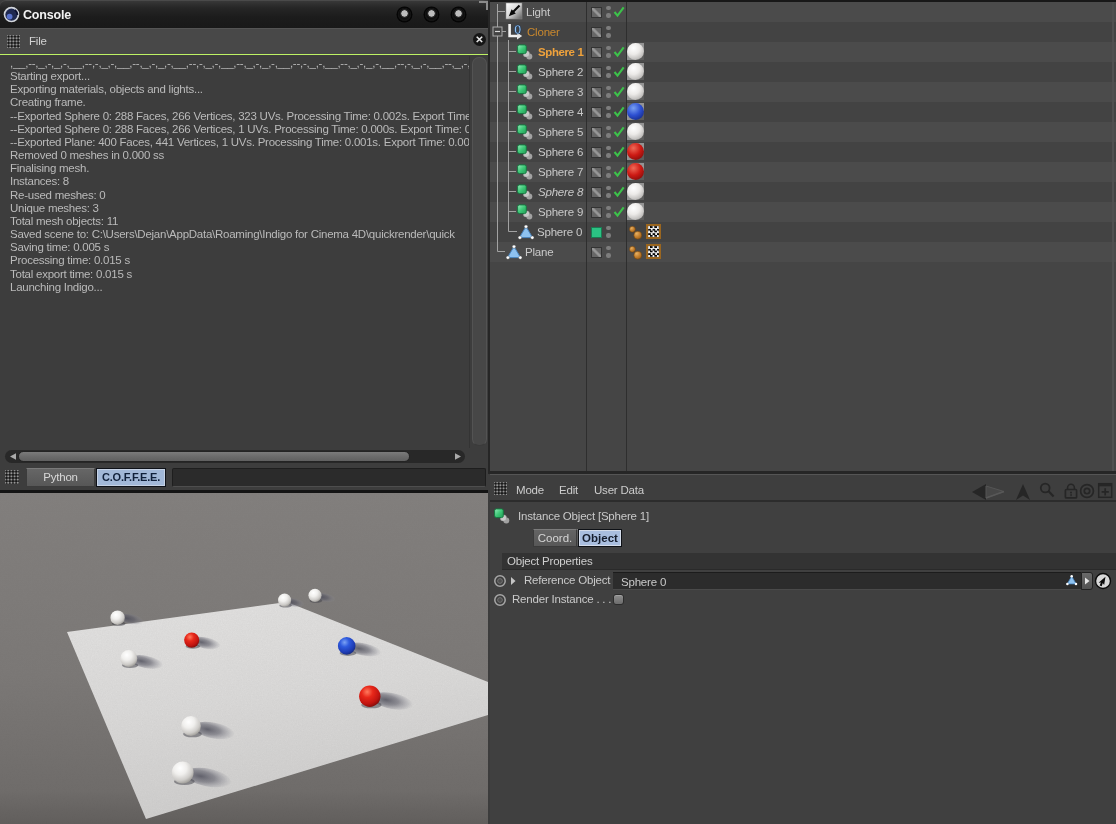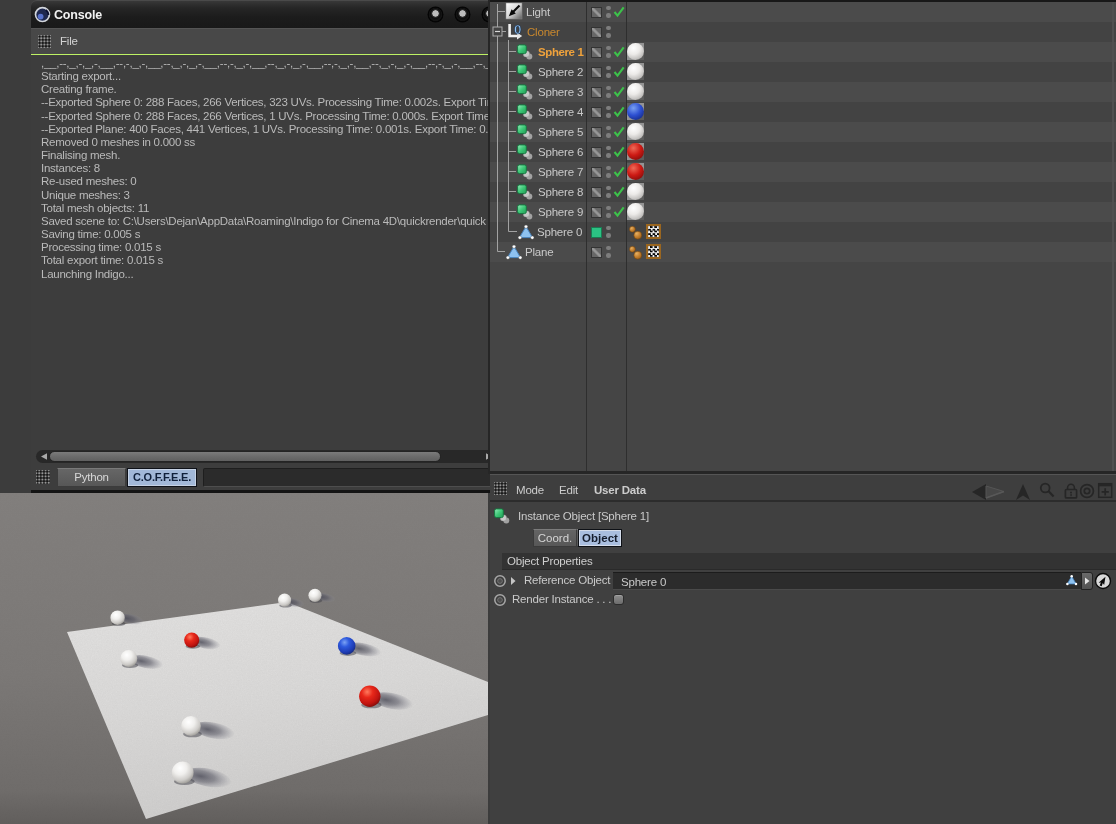--- a/index.html
+++ b/index.html
@@ -2,21 +2,21 @@
 <html><head>
 <meta charset="utf-8">
 <style>
 * { margin:0; padding:0; box-sizing:border-box; }
 html,body { width:1116px; height:824px; overflow:hidden; background:#3c3c3c;
   font-family:"Liberation Sans", sans-serif; }
 #page { position:relative; width:1116px; height:824px; background:#3c3c3c; }
 .abs { position:absolute; }
 
 
-#console { position:absolute; left:0; top:0; width:580px; height:491px; background:#3d3d3d;margin-left:31px; }
+#console { position:absolute; left:0; top:0; width:580px; height:491px; background:#3d3d3d; }
 #titlebar { position:absolute; left:0; top:0; width:488px; height:28px;
   background:linear-gradient(#383838, #262626 25%, #1c1c1c 60%, #191919);
   border-radius:6px 6px 0 0; border-top:1px solid #4a4a4a; }
 #titlebar .ttl { position:absolute; left:23px; top:6.5px; font-size:12.5px; font-weight:bold; color:#f2f2f2; letter-spacing:-0.2px; }
 .tbtn { position:absolute; top:7px; width:13px; height:13px; border-radius:50%;
   background:radial-gradient(circle at 50% 42%, #bdbdbd 0 2.9px, #3a3a3a 3.4px, #0c0c0c 4.8px, #141414 6.5px);
   box-shadow:0 0 0 1.5px #050505; }
 #filebar { position:absolute; left:0; top:28px; width:488px; height:27px; background:#484848;
   border-bottom:1px solid #bef264; border-top:1px solid #555; }
 .grip { background-image:radial-gradient(circle, #161616 36%, rgba(0,0,0,0) 40%), radial-gradient(circle, #969696 36%, rgba(0,0,0,0) 40%);
@@ -121,20 +121,21 @@
         </svg>
     </div>
     <div id="filebar">
       <div class="grip"></div>
       <span class="mtxt">File</span>
     </div>
     <div id="closex">✕</div>
     <div id="ctext">
         <div>,__,--,_,-,_,-,__,--,-,_,-,__,--,_,-,_,-,__,--,-,_,-,__,--,_,-,_,-,__,--,-,_,-,__,--,_,-,_,-,__,--,-,_,-,__,--,_,-,_,-,_</div>
 <div>Starting export...</div>
+<div>Exporting materials, objects and lights...</div>
 <div>Creating frame.</div>
 <div>--Exported Sphere 0: 288 Faces, 266 Vertices, 323 UVs. Processing Time: 0.002s. Export Time: 0.0</div>
 <div>--Exported Sphere 0: 288 Faces, 266 Vertices, 1 UVs. Processing Time: 0.000s. Export Time: 0.0</div>
 <div>--Exported Plane: 400 Faces, 441 Vertices, 1 UVs. Processing Time: 0.001s. Export Time: 0.000</div>
 <div>Removed 0 meshes in 0.000 ss</div>
 <div>Finalising mesh.</div>
 <div>Instances: 8</div>
 <div>Re-used meshes: 0</div>
 <div>Unique meshes: 3</div>
 <div>Total mesh objects: 11</div>
@@ -331,21 +332,21 @@
       </div>
 <div class="oname" style="left:50px; top:162px;">Sphere 7</div>
 <div class="swatch" style="top:166.5px;"></div>
 <div class="vdots">
         <b style="top:165.6px;"></b>
         <b style="top:173.4px;"></b>
       </div>
 <div class="mthumb" style="top:163px;">
         <i class="sphR"></i>
       </div>
-<div class="oname" style="left:50px; top:182px;">Sphere 8</div>
+<div class="oname" style="left:50px; top:182px;font-style:italic;">Sphere 8</div>
 <div class="swatch" style="top:186.5px;"></div>
 <div class="vdots">
         <b style="top:185.6px;"></b>
         <b style="top:193.4px;"></b>
       </div>
 <div class="mthumb" style="top:183px;">
         <i class="sphW"></i>
       </div>
 <div class="oname" style="left:50px; top:202px;">Sphere 9</div>
 <div class="swatch" style="top:206.5px;"></div>
@@ -549,21 +550,21 @@
 <circle r="7.5" fill="#d8d8d8" stroke="#0c0c0c" stroke-width="1.4"></circle>
 <g transform="rotate(30) scale(0.88)">
             <path d="M0,-5.6 L3.4,3.3 L1,2.2 L1.7,5.9 L-0.7,6.3 L-1.3,2.6 L-3.3,4.3 Z" fill="#0a0a0a"></path>
           </g>
 </g>
 </svg>
     <div id="amtool">
       <div class="grip"></div>
       <span class="amenu" style="left:26px;text-align:right;">Mode</span>
       <span class="amenu" style="left:69px;">Edit</span>
-      <span class="amenu" style="left:104px;font-weight:bold;">User Data</span>
+      <span class="amenu" style="left:104px;">User Data</span>
     </div>
     <div id="amtitle">Instance Object [Sphere 1]</div>
     <div class="tab" style="left:11px; width:39px;margin-left:41px;">Basic</div>
     <div class="tab" style="left:43px; width:44px;">Coord.</div>
     <div class="tab" id="tab-object" style="left:88px; width:44px;">Object</div>
     <div id="ophdr">
         <span>Object Properties</span>
       </div>
     <span class="plabel" style="left:34px; top:100px;">Reference Object</span>
     <div id="reffield">

